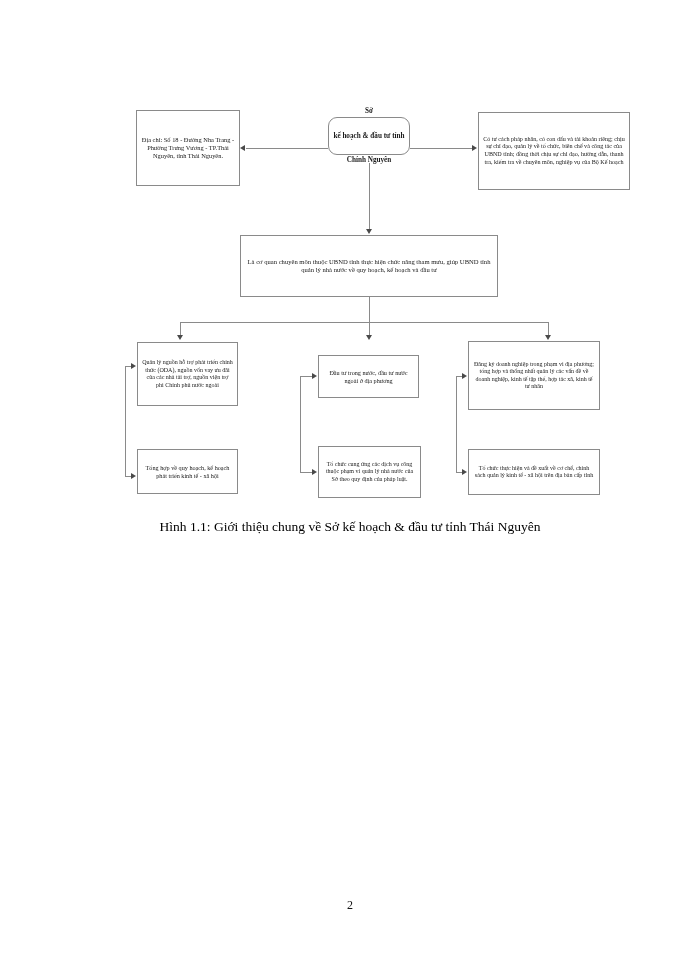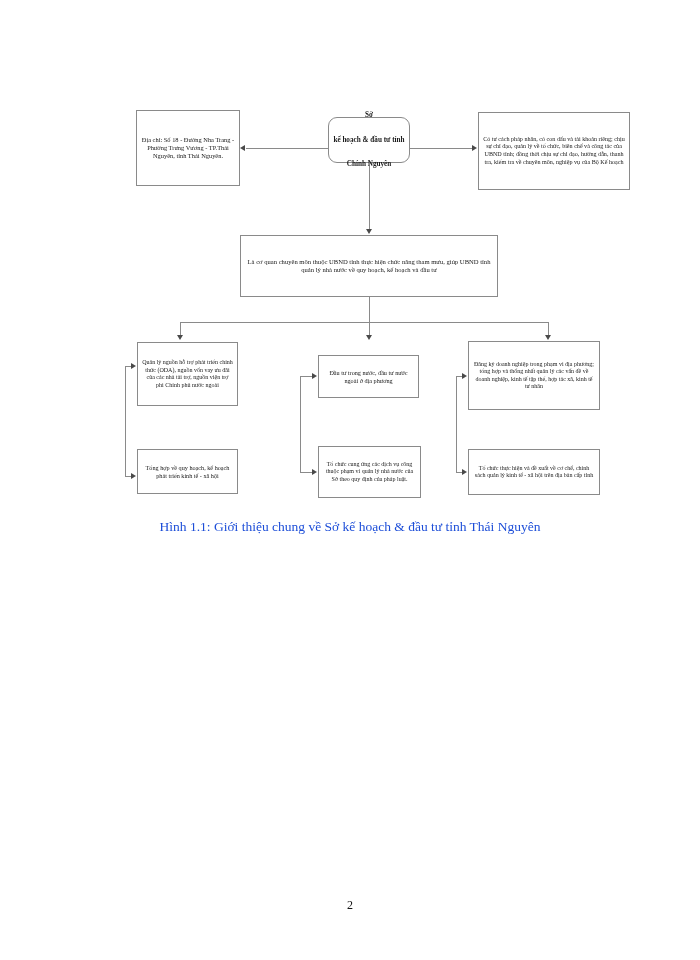--- a/index.html
+++ b/index.html
@@ -46,21 +46,21 @@
 
   
   .node.rounded {
     border-radius: 9px;
     font-weight: bold;
     font-size: 7.2px;
     line-height: 1.7;
   }
 
   .n-addr      { left:136px; top:110px;  width:104px; height:76px;  font-size:6.4px; }
-  .n-root      { left:328px; top:117px;  width:82px;  height:46px; }
+  .n-root      { left:328px; top:117px;  width:82px;  height:38px; }
   .n-legal     { left:478px; top:112px;  width:152px; height:78px;  font-size:6.1px; }
   .n-func      { left:240px; top:235px;  width:258px; height:62px;  font-size:6.6px; }
 
   .n-oda       { left:137px; top:342px;  width:101px; height:64px;  font-size:6.0px; }
   .n-invest    { left:318px; top:355px;  width:101px; height:43px;  font-size:6.2px; }
   .n-register  { left:468px; top:341px;  width:132px; height:69px;  font-size:6.0px; }
 
   .n-synth     { left:137px; top:449px;  width:101px; height:45px;  font-size:6.2px; }
   .n-service   { left:318px; top:446px;  width:103px; height:52px;  font-size:6.0px; }
   .n-policy    { left:468px; top:449px;  width:132px; height:46px;  font-size:6.0px; }
@@ -76,21 +76,21 @@
   .arrow.right { border-top:3px solid transparent; border-bottom:3px solid transparent; border-left:5px solid #4a4a4a; }
   .arrow.down  { border-left:3px solid transparent; border-right:3px solid transparent; border-top:5px solid #4a4a4a; }
 
   
   #caption {
     position: absolute;
     left: 0; top: 519px;
     width: 700px;
     text-align: center;
     font-size: 13.5px;
-    color: #1d4ed8;
+    color: #000000;
   }
 
   
   #page-number {
     position: absolute;
     left: 0; top: 898px;
     width: 700px;
     text-align: center;
     font-size: 12px;
     color: #111111;

